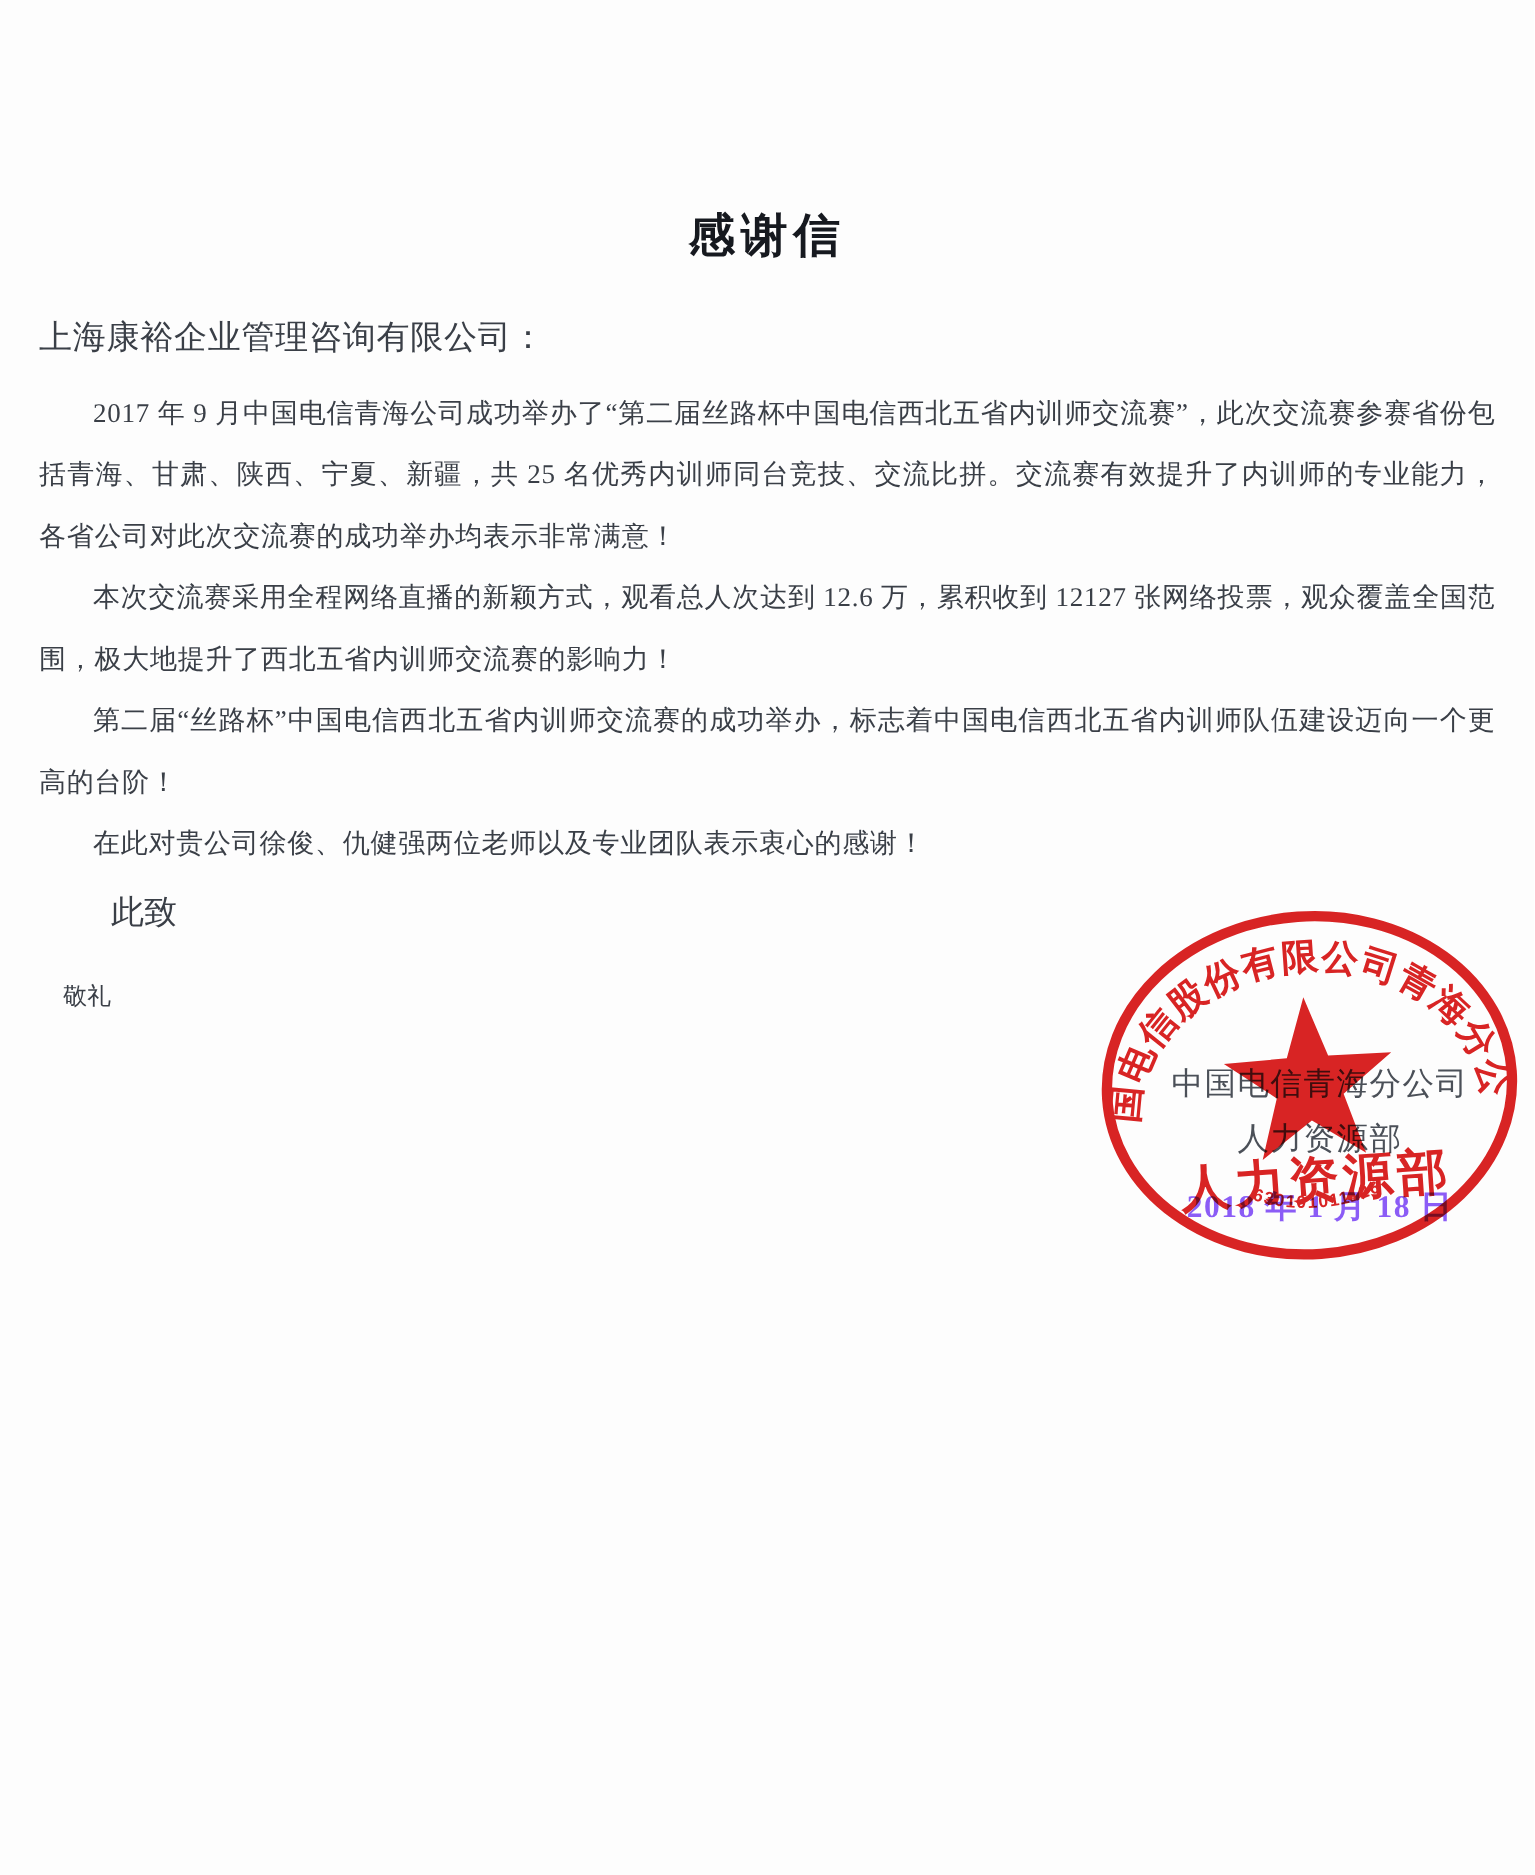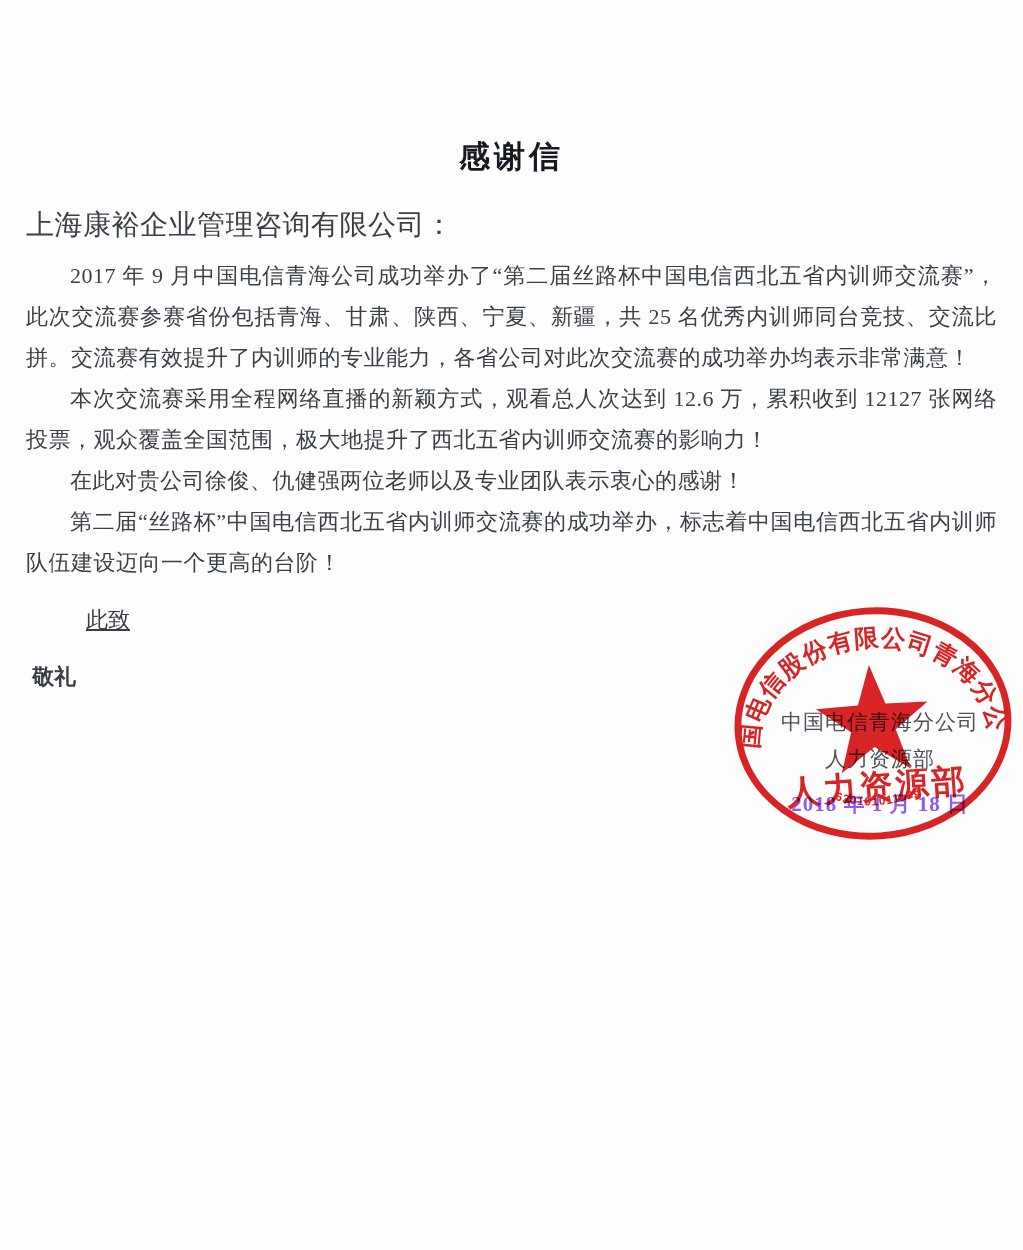--- a/index.html
+++ b/index.html
@@ -24,45 +24,43 @@
   }
   .title {
     text-align: center;
     font-size: 31px;
     font-weight: bold;
     letter-spacing: 4px;
     color: #16191f;
     margin: 0 0 26px 0;
   }
   .salutation {
-    font-size: 28px;
+    font-size: 22px;
     letter-spacing: 0.5px;
     margin: 0 0 10px 0;
     line-height: 41px;
   }
   .body-para {
-    font-size: 22px;
+    font-size: 18px;
     letter-spacing: 0.5px;
     line-height: 41px;
     text-align: justify;
     text-indent: 2em;
     margin: 0;
   }
   .closing-cizhi {
     font-size: 22px;
     line-height: 41px;
-    margin: 16px;
+    margin: 4px;
     text-indent: 2em;
-    text-decoration: underline;
   }
   .closing-jingli {
-    font-size: 22px;
+    font-size: 16px;
     line-height: 41px;
-    margin: 6px;
-    font-weight: bold;
+    margin: 16px;
   }
   .sig-line {
     position: absolute;
     left: 740px;
     width: 280px;
     text-align: center;
     font-size: 21px;
     color: #4b5058;
     letter-spacing: 1px;
   }
@@ -85,22 +83,22 @@
 
 <div class="page">
 
   <div class="letter">
     <h1 class="title">感谢信</h1>
 
     <p class="salutation">上海康裕企业管理咨询有限公司：</p>
 
     <p class="body-para">2017 年 9 月中国电信青海公司成功举办了“第二届丝路杯中国电信西北五省内训师交流赛”，此次交流赛参赛省份包括青海、甘肃、陕西、宁夏、新疆，共 25 名优秀内训师同台竞技、交流比拼。交流赛有效提升了内训师的专业能力，各省公司对此次交流赛的成功举办均表示非常满意！</p>
     <p class="body-para">本次交流赛采用全程网络直播的新颖方式，观看总人次达到 12.6 万，累积收到 12127 张网络投票，观众覆盖全国范围，极大地提升了西北五省内训师交流赛的影响力！</p>
+    <p class="body-para">第二届“丝路杯”中国电信西北五省内训师交流赛的成功举办，标志着中国电信西北五省内训师队伍建设迈向一个更高的台阶！</p>
     <p class="body-para">在此对贵公司徐俊、仇健强两位老师以及专业团队表示衷心的感谢！</p>
-    <p class="body-para">第二届“丝路杯”中国电信西北五省内训师交流赛的成功举办，标志着中国电信西北五省内训师队伍建设迈向一个更高的台阶！</p>
 
     <p class="closing-cizhi">此致</p>
     <p class="closing-jingli">敬礼</p>
   </div>
 
   <div class="sig-line sig-company">中国电信青海分公司</div>
   <div class="sig-line sig-dept">人力资源部</div>
   <div class="sig-line sig-date">2018 年 1 月 18 日</div>
 
   <div class="stamp">

